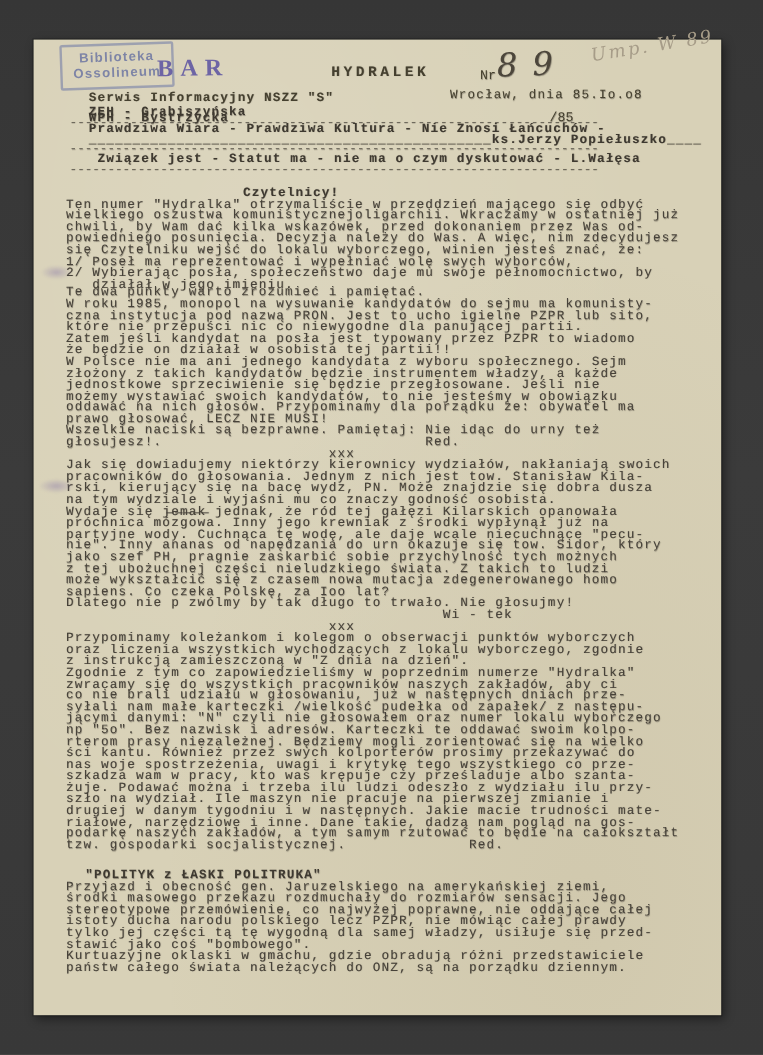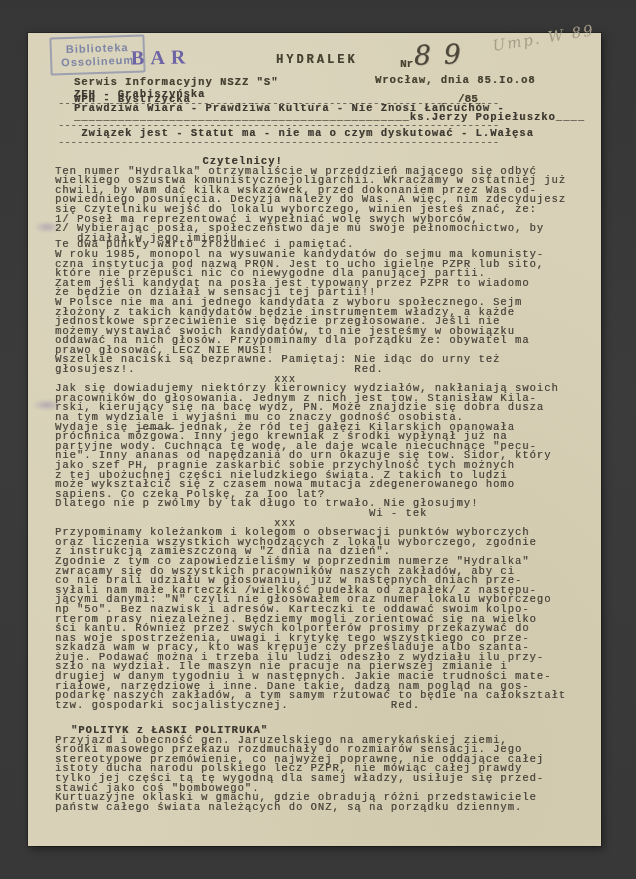--- a/index.html
+++ b/index.html
@@ -26,21 +26,21 @@
   }
   .b{font-weight:bold;color:#3e3930;padding-left:16px;}
   .up2{margin-top:-3px;}
   .up3{margin-top:-5px;}
   .gap{margin-top:6px;}
   .rule{letter-spacing:0;opacity:.8;}
   .mast .tline{line-height:8.4px;}
   .hdr-mono{
     position:absolute;white-space:pre;
     font-family:"Liberation Mono","DejaVu Sans Mono",monospace;
-    color:#45402f;text-shadow:0.4px 0.4px 0.6px rgba(70,64,55,.5);font-weight:bold;
+    color:#45402f;text-shadow:0.4px 0.4px 0.6px rgba(70,64,55,.5);
   }
   .lib-stamp{
     position:absolute;left:22px;top:3px;transform:rotate(-2deg);
     border:2px solid rgba(108,118,165,.55);border-radius:2px;
     color:rgba(100,110,160,.78);
     padding:4px 9px;text-align:center;
     font:bold 11px/13px "Liberation Sans",sans-serif;letter-spacing:1px;
   }
   .bar-stamp{
     position:absolute;left:103px;top:13px;transform:rotate(-1deg);
@@ -106,21 +106,21 @@
       <div class="tline">powiedniego posunięcia. Decyzja należy do Was. A więc, nim zdecydujesz</div>
       <div class="tline">się Czytelniku wejść do lokalu wyborczego, winien jesteś znać, że:</div>
       <div class="tline">1/ Poseł ma reprezentować i wypełniać wolę swych wyborców,</div>
       <div class="tline">2/ Wybierając posła, społeczeństwo daje mu swoje pełnomocnictwo, by</div>
       <div class="tline">   działał w jego imieniu.</div>
       <div class="tline up2">Te dwa punkty warto zrozumieć i pamiętać.</div>
       <div class="tline">W roku 1985, monopol na wysuwanie kandydatów do sejmu ma komunisty-</div>
       <div class="tline">czna instytucja pod nazwą PRON. Jest to ucho igielne PZPR lub sito,</div>
       <div class="tline">które nie przepuści nic co niewygodne dla panującej partii.</div>
       <div class="tline">Zatem jeśli kandydat na posła jest typowany przez PZPR to wiadomo</div>
-      <div class="tline">że będzie on działał w sensacji tej partii!!</div>
+      <div class="tline">że będzie on działał w osobista tej partii!!</div>
       <div class="tline">W Polsce nie ma ani jednego kandydata z wyboru społecznego. Sejm</div>
       <div class="tline">złożony z takich kandydatów będzie instrumentem władzy, a każde</div>
       <div class="tline">jednostkowe sprzeciwienie się będzie przegłosowane. Jeśli nie</div>
       <div class="tline">możemy wystawiać swoich kandydatów, to nie jesteśmy w obowiązku</div>
       <div class="tline">oddawać na nich głosów. Przypominamy dla porządku że: obywatel ma</div>
       <div class="tline">prawo głosować, LECZ NIE MUSI!</div>
       <div class="tline">Wszelkie naciski są bezprawne. Pamiętaj: Nie idąc do urny też</div>
       <div class="tline">głosujesz!.                              Red.</div>
       <div class="tline">                              xxx</div>
       <div class="tline">Jak się dowiadujemy niektórzy kierownicy wydziałów, nakłaniają swoich</div>

